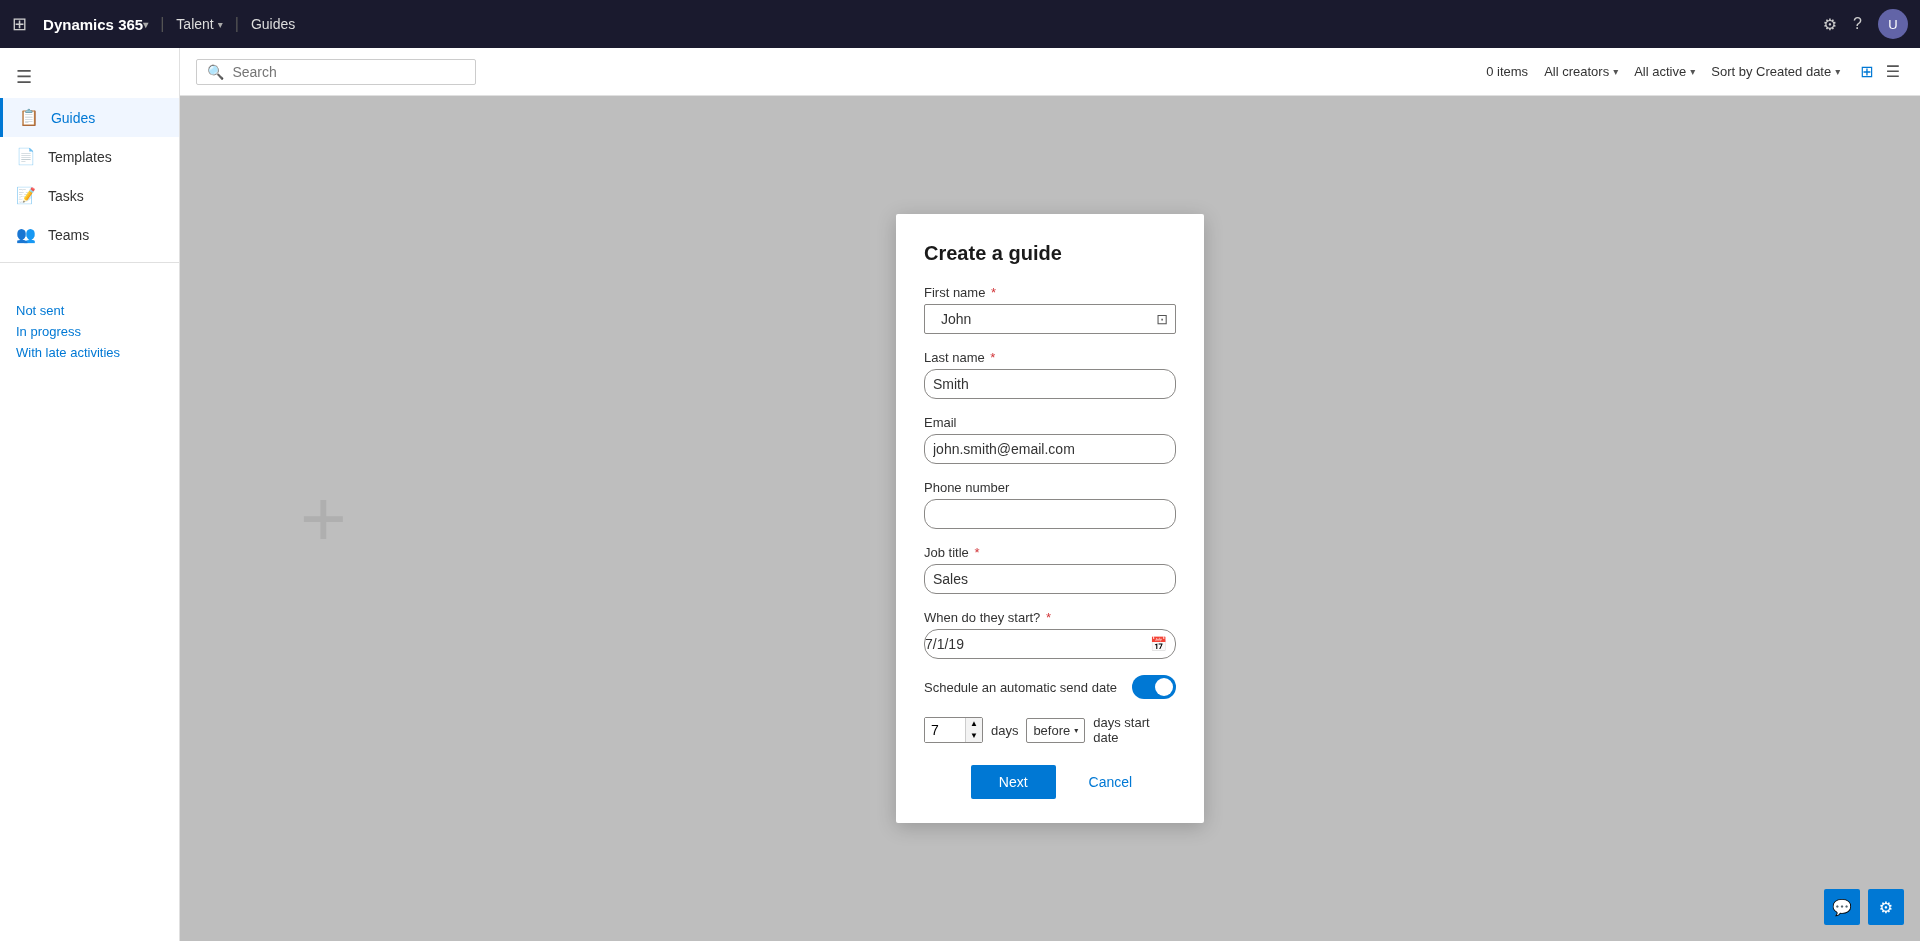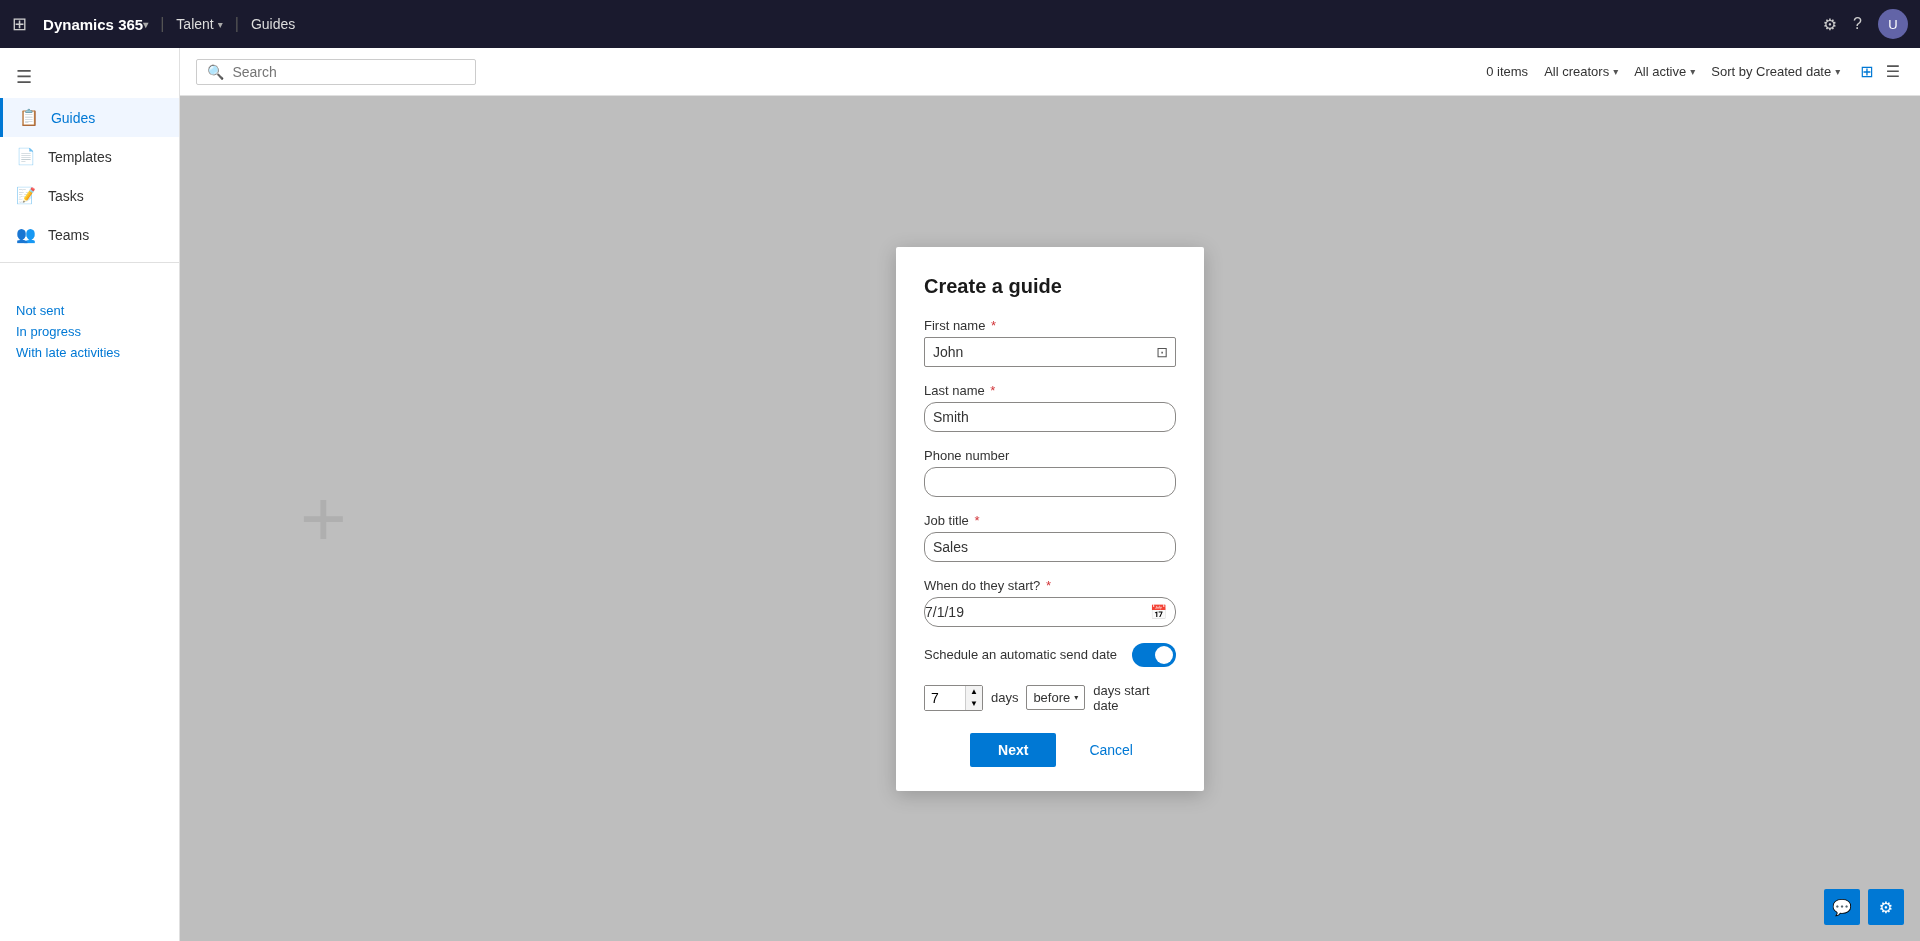--- a/index.html
+++ b/index.html
@@ -57,42 +57,42 @@
     .modal-overlay { position: absolute; top: 0; left: 0; right: 0; bottom: 0; background: rgba(180,180,180,0.5); display: flex; align-items: center; justify-content: center; z-index: 100; }
     .modal { background: #fff; border-radius: 2px; width: 308px; padding: 28px 28px 24px; box-shadow: 0 4px 20px rgba(0,0,0,0.2); }
     .modal-title { font-size: 20px; font-weight: 600; color: #1a1a1a; margin-bottom: 20px; }
 
     
     .form-group { margin-bottom: 16px; }
     .form-label { font-size: 13px; color: #333; margin-bottom: 4px; display: block; }
     .form-label .required { color: #d13438; margin-left: 2px; }
     .form-input { width: 100%; border: 1px solid #8a8886; border-radius: 12px; padding: 6px 8px; font-size: 14px; color: #333; outline: none; position: relative; }
     .input-with-icon { position: relative; }
-    .input-with-icon input { padding-right: 32px; width: 100%; border: 1px solid #8a8886; border-radius: 2px; padding: 6px 8px; font-size: 14px; color: #333; outline: none; }
+    .input-with-icon input { padding-right: 32px; width: 100%; border: 1px solid #8a8886; border-radius: 2px; padding: 6px 16px; font-size: 14px; color: #333; outline: none; }
     .input-calendar-icon { position: absolute; right: 8px; top: 50%; transform: translateY(-50%); color: #555; font-size: 14px; cursor: pointer; }
 
     
     .schedule-row { display: flex; align-items: center; gap: 4px; margin-bottom: 16px; }
     .schedule-label { font-size: 13px; color: #333; flex: 1; }
     .toggle { position: relative; width: 44px; height: 24px; }
     .toggle input { opacity: 0; width: 0; height: 0; }
     .toggle-slider { position: absolute; top: 0; left: 0; right: 0; bottom: 0; background: #0078d4; border-radius: 12px; cursor: pointer; transition: 0.2s; }
     .toggle-slider:before { content: ''; position: absolute; height: 18px; width: 18px; right: 3px; bottom: 3px; background: #fff; border-radius: 50%; }
 
     .days-row { display: flex; align-items: center; gap: 8px; margin-bottom: 20px; font-size: 13px; color: #333; }
     .days-input { width: 60px; border: 1px solid #8a8886; border-radius: 2px; display: flex; align-items: center; }
     .days-input input { width: 40px; border: none; outline: none; font-size: 14px; padding: 4px 6px; }
     .days-spinner { display: flex; flex-direction: column; border-left: 1px solid #ccc; }
     .days-spinner button { background: #f3f3f3; border: none; cursor: pointer; font-size: 8px; padding: 2px 4px; line-height: 1; }
     .before-select { border: 1px solid #8a8886; border-radius: 2px; padding: 4px 6px; font-size: 13px; display: flex; align-items: center; gap: 4px; cursor: pointer; }
     .before-select .chev { font-size: 8px; }
 
     
     .modal-actions { display: flex; justify-content: center; gap: 12px; }
-    .btn-primary { background: #0078d4; color: #fff; border: none; border-radius: 2px; padding: 8px 28px; font-size: 14px; cursor: pointer; font-weight: 700; margin-left: 24px; }
+    .btn-primary { background: #0078d4; color: #fff; border: none; border-radius: 2px; padding: 8px 28px; font-size: 14px; cursor: pointer; font-weight: 400; margin-left: 24px; }
     .btn-secondary { background: transparent; color: #0078d4; border: 1px solid transparent; border-radius: 2px; padding: 8px 20px; font-size: 14px; cursor: pointer; }
 
     
     .bottom-right-icons { position: fixed; bottom: 16px; right: 16px; display: flex; gap: 8px; z-index: 200; }
     .bottom-icon { width: 36px; height: 36px; background: #0078d4; border-radius: 2px; display: flex; align-items: center; justify-content: center; color: #fff; cursor: pointer; font-size: 16px; }
   </style>
 </head>
 <body>
 
 <nav class="top-nav">
@@ -190,20 +190,24 @@
           </div>
 
           <div class="form-group">
             <label class="form-label">
               <span>Last name</span>
               <span class="required">*</span>
             </label>
             <input type="text" class="form-input" value="Smith" style="">
           </div>
 
+          <div class="form-group">
+            <label class="form-label">Email</label>
+            <input type="email" class="form-input" value="john.smith@email.com" style="">
+          </div>
 
           <div class="form-group">
             <label class="form-label">Phone number</label>
             <input type="text" class="form-input" style="">
           </div>
 
           <div class="form-group">
             <label class="form-label">
               <span>Job title</span>
               <span class="required">*</span>

